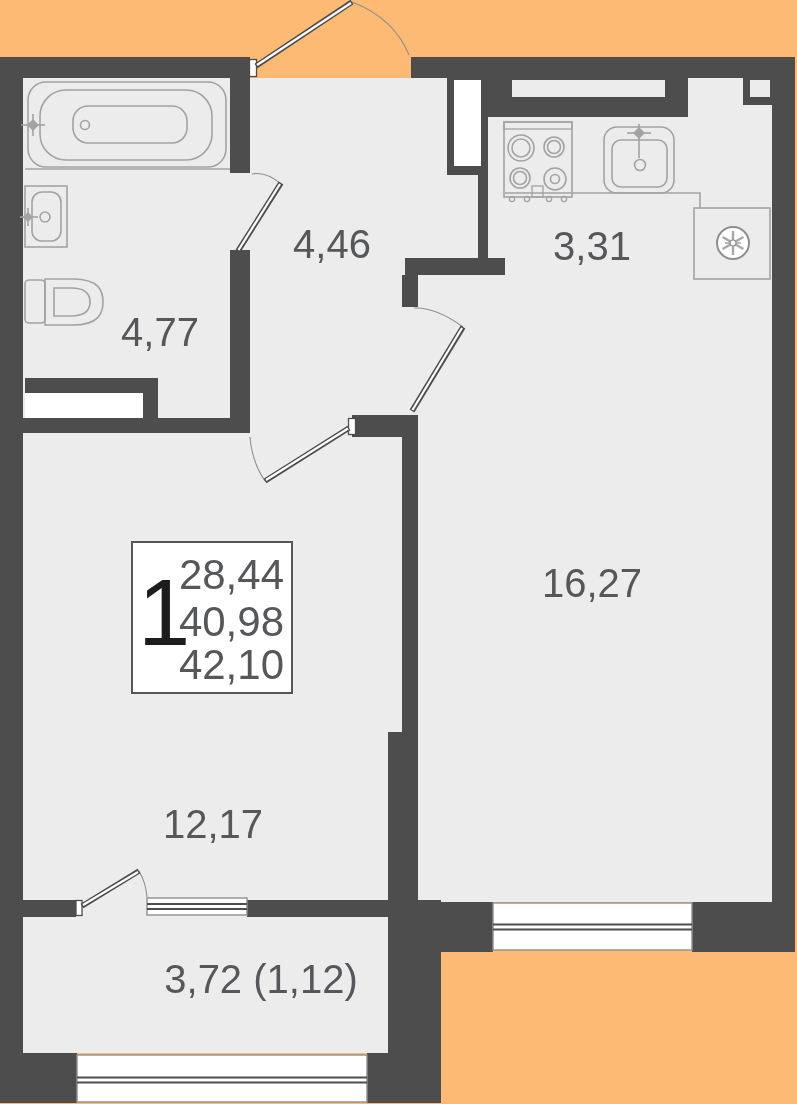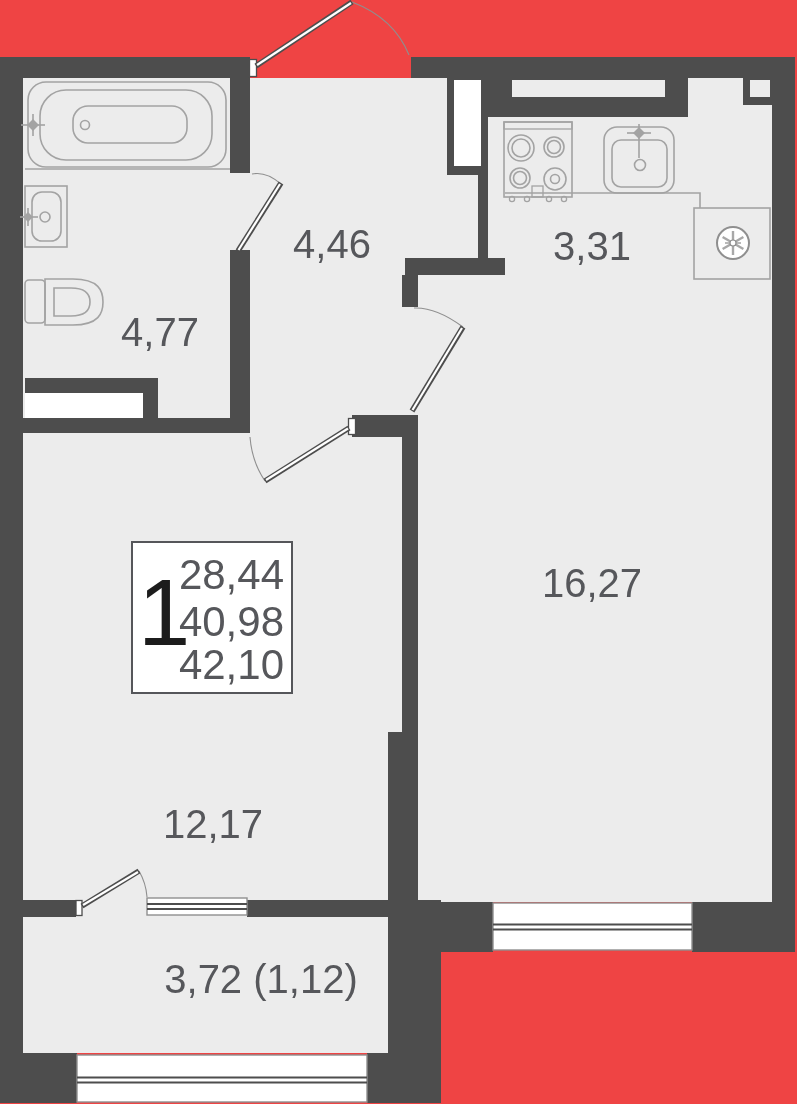--- a/index.html
+++ b/index.html
@@ -3,21 +3,21 @@
 <meta charset="utf-8">
 <style>
   :root{
     --wall:#4d4d4d;
     --floor:#ececec;
     --fixture:#a3a3a3;
     --text:#56575b;
     --arc:#8f8f8f;
   }
   html,body{margin:0;padding:0;background:#ffffff;}
-  .stage{width:797px;height:1104px;position:relative;background:#ef4444;overflow:hidden;}
+  .stage{width:797px;height:1104px;position:relative;background:#fdba74;overflow:hidden;}
   svg{display:block;}
   .wall{fill:var(--wall);}
   .floor{fill:var(--floor);}
   .niche-w{fill:#ffffff;}
   .niche-f{fill:var(--floor);}
   .fx{stroke:var(--fixture);fill:none;stroke-width:1.6;}
   .fxthin{stroke:var(--fixture);fill:none;stroke-width:1.3;}
   .fxfill{stroke:var(--fixture);fill:var(--floor);stroke-width:1.6;}
   .fxsolid{fill:var(--fixture);stroke:none;}
   .arc{stroke:var(--arc);fill:none;stroke-width:1.1;}

